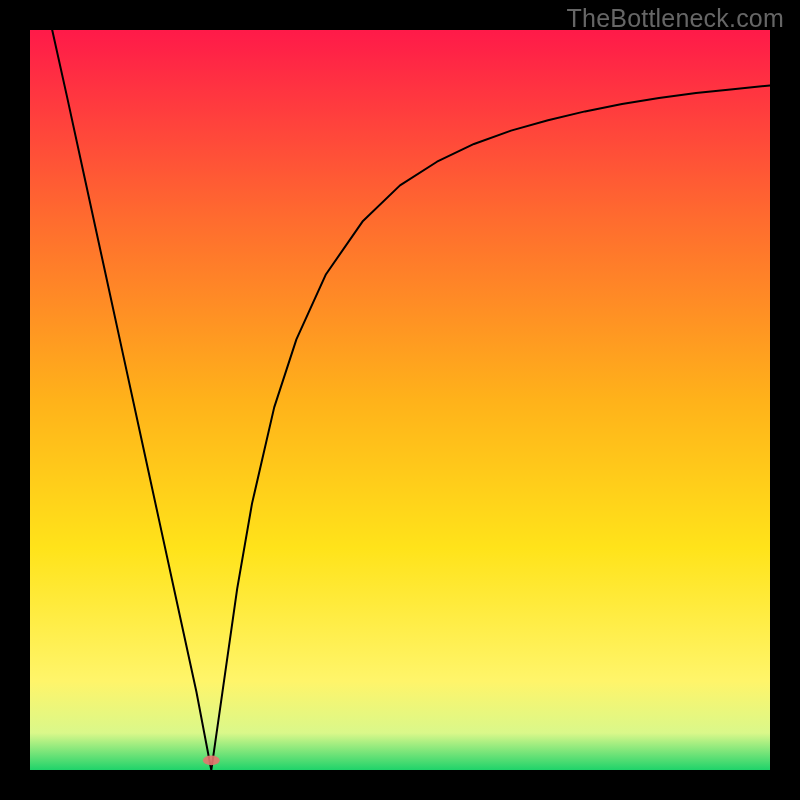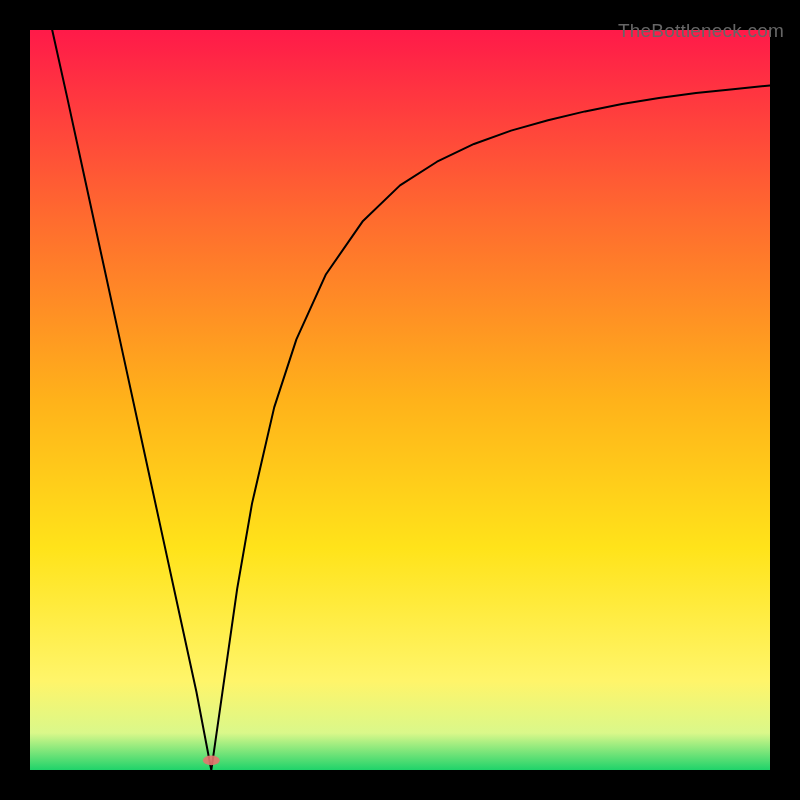--- a/index.html
+++ b/index.html
@@ -12,24 +12,24 @@
     overflow: hidden;
   }
   .frame {
     position: relative;
     width: 800px;
     height: 800px;
     background: #000;
   }
   .watermark {
     position: absolute;
-    top: 20px;
+    top: 4px;
     right: 16px;
     color: #666;
-    font-size: 19px;
+    font-size: 25px;
     font-weight: 500;
     letter-spacing: 0.2px;
     z-index: 3;
   }
   svg.plot {
     position: absolute;
     top: 0;
     left: 0;
     width: 800px;
     height: 800px;

